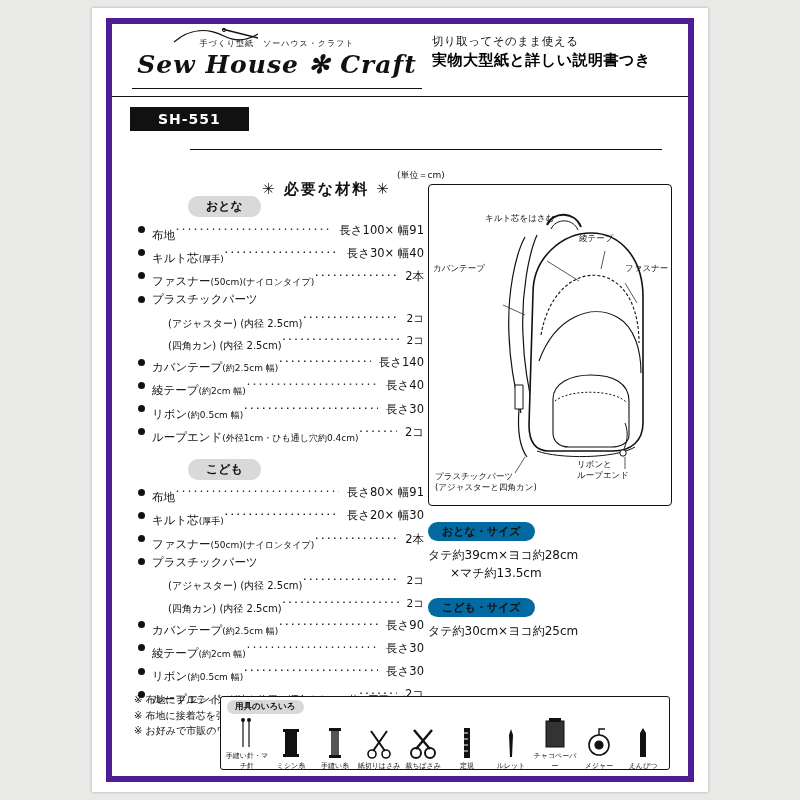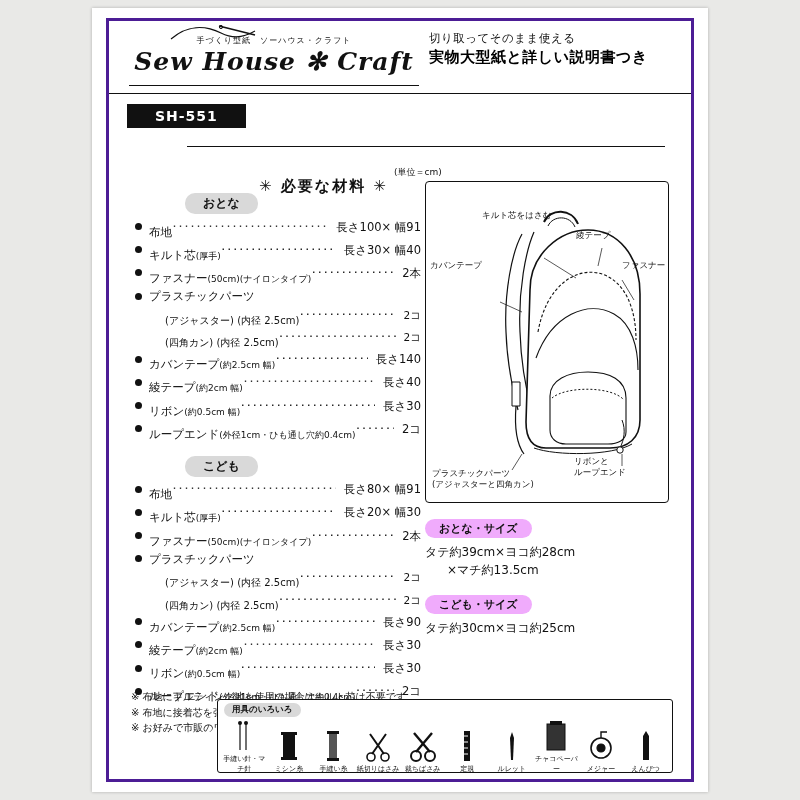--- a/index.html
+++ b/index.html
@@ -9,21 +9,21 @@
     font-family:"DejaVu Sans","Liberation Sans",sans-serif;
     overflow:hidden;
   }
   .page{
     position:absolute;left:92px;top:8px;width:616px;height:784px;
     background:#fff;
     box-shadow:0 0 3px rgba(0,0,0,.25);
   }
   .inner{
     position:absolute;left:14px;top:10px;right:14px;bottom:10px;
-    border:3px solid #4c1d95;
+    border:6px solid #4c1d95;
   }
   
   .header{
     position:relative;height:72px;border-bottom:1px solid #111;
   }
   .brand{
     position:absolute;left:20px;top:4px;width:290px;text-align:center;
   }
   .brand-sub{
     font-size:8px;letter-spacing:1px;color:#111;margin-top:10px;
@@ -103,21 +103,21 @@
     position:relative;width:242px;height:320px;border:1px solid #111;border-radius:4px;
     background:#fff;
   }
   .dlabel{
     position:absolute;font-size:8.5px;color:#111;line-height:1.25;
   }
   .size-box{
     margin-top:14px;width:242px;
   }
   .size-head{
-    display:inline-block;background:#f0abfc;border-radius:10px;
+    display:inline-block;background:#0369a1;border-radius:10px;
     padding:2px 14px;font-size:11px;font-weight:700;color:#111;
   }
   .size-body{font-size:12px;color:#111;line-height:1.5;margin-top:5px;}
   .size-body .ind{display:block;padding-left:22px;}
   
   .notes{
     position:absolute;left:22px;top:668px;right:20px;font-size:10px;color:#111;
     line-height:1.55;
   }
   

